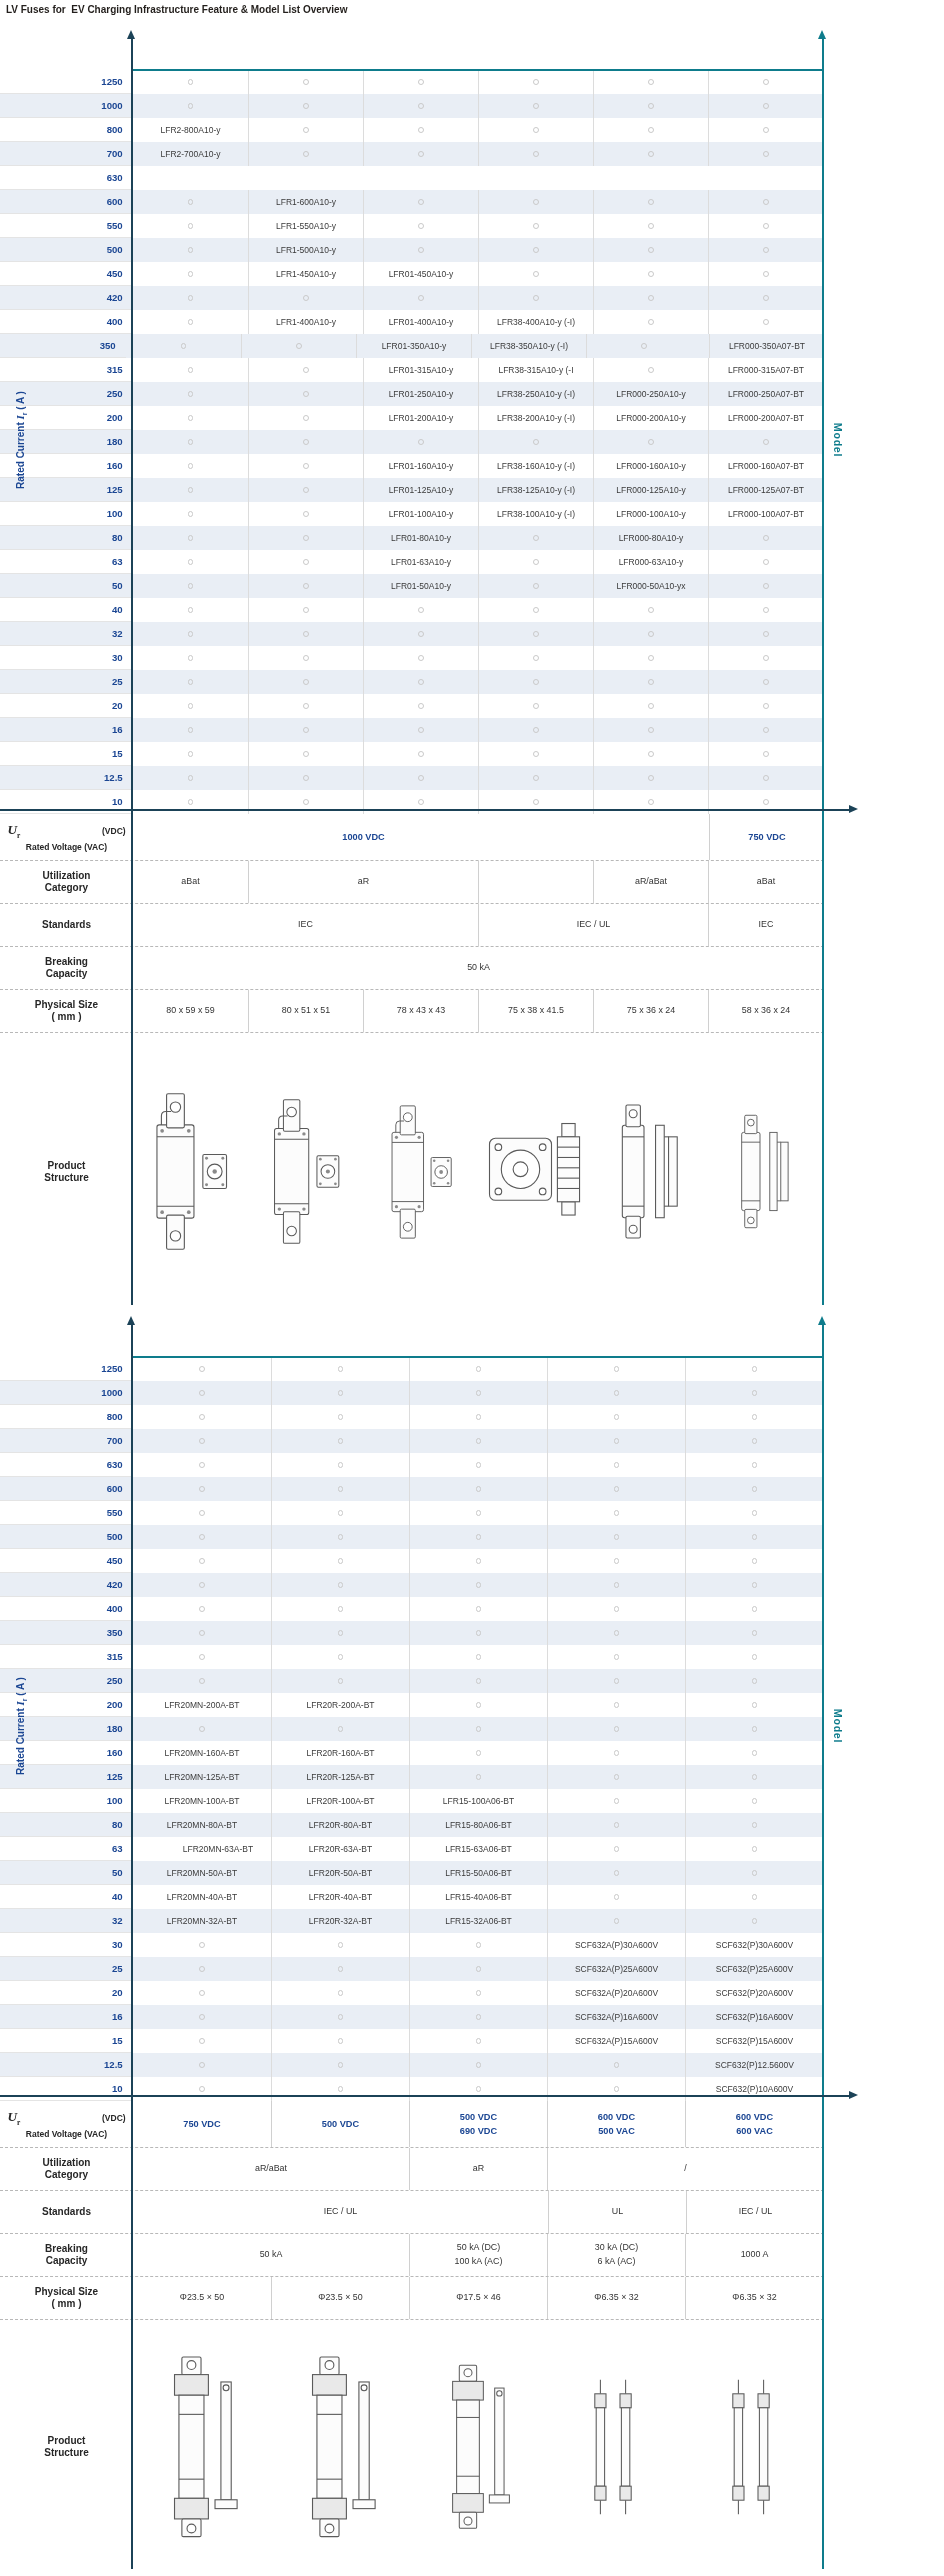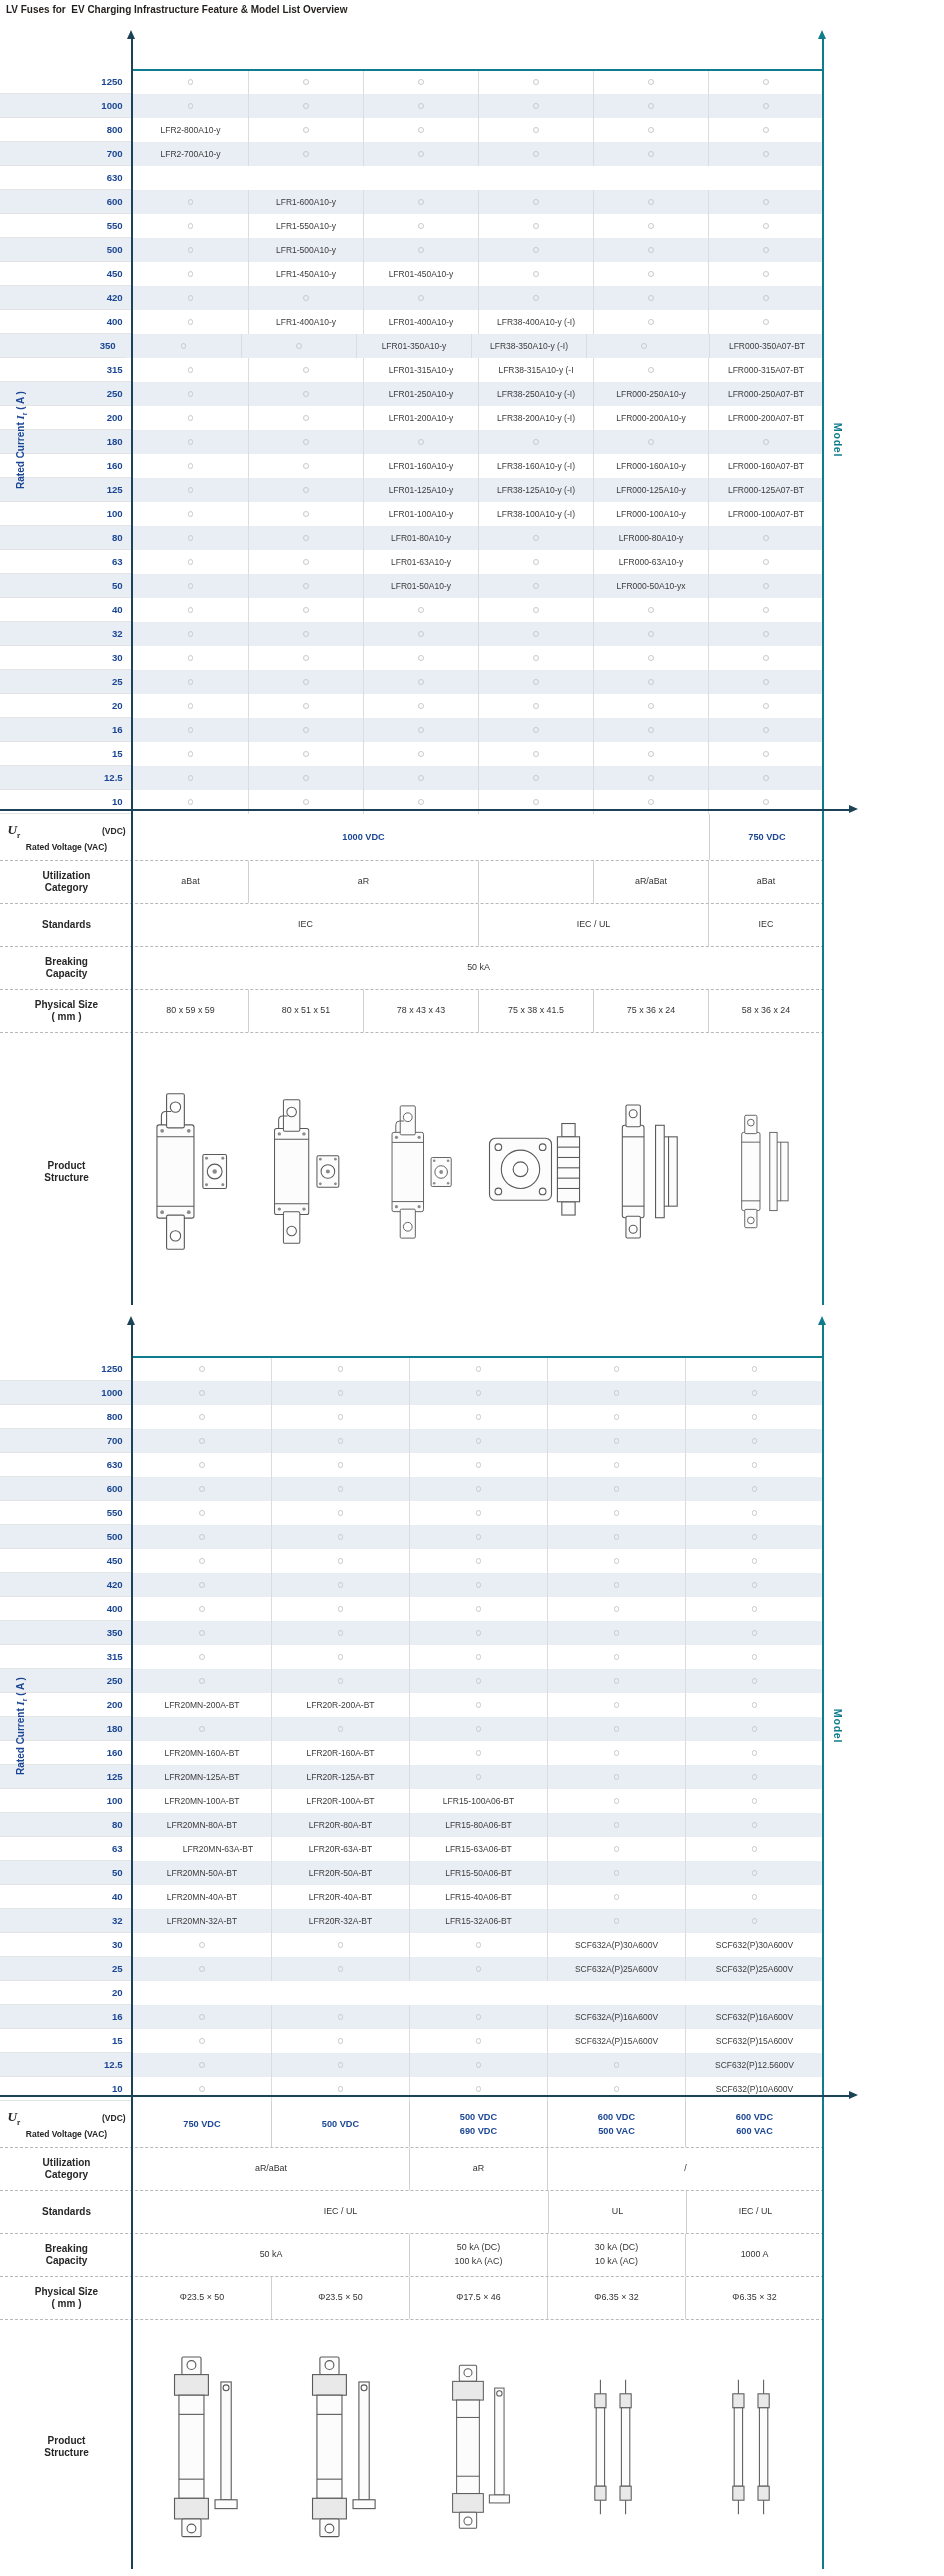--- a/index.html
+++ b/index.html
@@ -1513,20 +1513,37 @@
             <div class="m-cell" style="width: 138px;">
               <span class="model">SCF632A(P)25A600V</span>
             </div>
             <div class="m-cell" style="width: 138px;">
               <span class="model">SCF632(P)25A600V</span>
             </div>
           </div>
         </div>
         <div class="m-row">
           <div class="m-label">20</div>
+          <div class="m-cells">
+            <div class="m-cell" style="width: 138px;">
+              <span class="ring"></span>
+            </div>
+            <div class="m-cell" style="width: 138px;">
+              <span class="ring"></span>
+            </div>
+            <div class="m-cell" style="width: 138px;">
+              <span class="ring"></span>
+            </div>
+            <div class="m-cell" style="width: 138px;">
+              <span class="model">SCF632A(P)20A600V</span>
+            </div>
+            <div class="m-cell" style="width: 138px;">
+              <span class="model">SCF632(P)20A600V</span>
+            </div>
+          </div>
         </div>
         <div class="m-row striped">
           <div class="m-label">16</div>
           <div class="m-cells">
             <div class="m-cell" style="width: 138px;">
               <span class="ring"></span>
             </div>
             <div class="m-cell" style="width: 138px;">
               <span class="ring"></span>
             </div>
@@ -1679,21 +1696,21 @@
       <div class="spec-vals" id="t2-breaking">
           <div class="seg" style="width: 276px;">
             <div class="segline">50 kA</div>
           </div>
           <div class="seg bl" style="width: 138px;">
             <div class="segline">50 kA (DC)</div>
             <div class="segline">100 kA (AC)</div>
           </div>
           <div class="seg bl" style="width: 138px;">
             <div class="segline">30 kA (DC)</div>
-            <div class="segline">10 kA (AC)</div>
+            <div class="segline">6 kA (AC)</div>
           </div>
           <div class="seg bl" style="width: 138px;">
             <div class="segline">1000 A</div>
           </div>
         </div>
     </div>
 
     <div class="spec-row dashed" style="height:43px">
       <div class="spec-label">
         <span>Physical Size</span>

